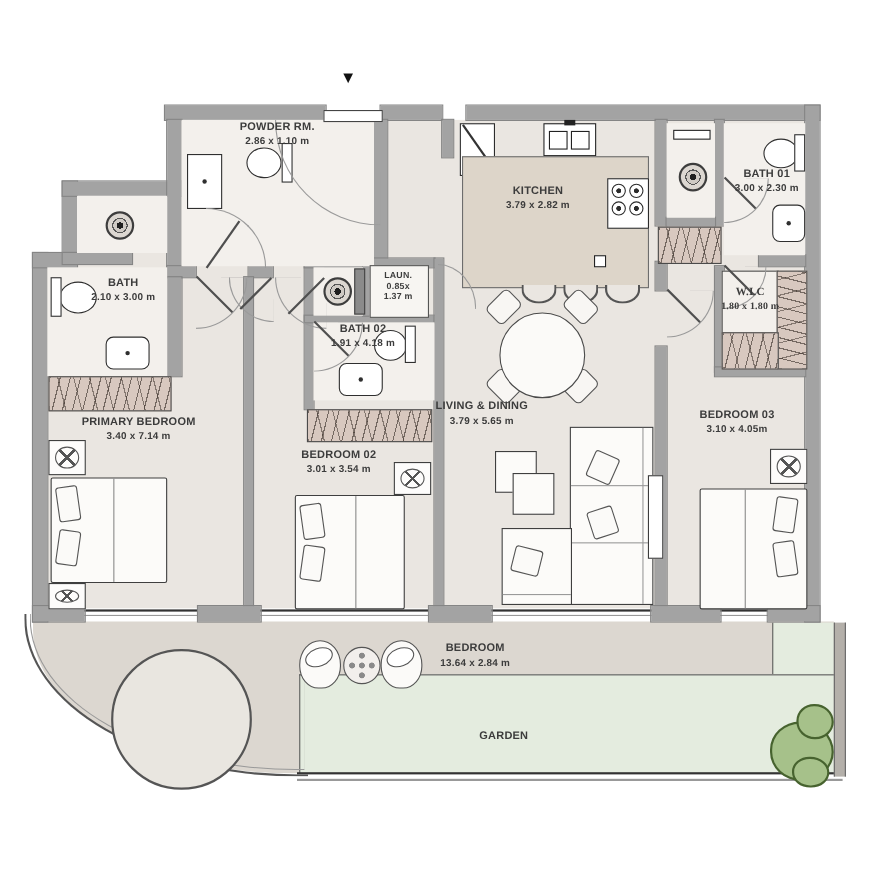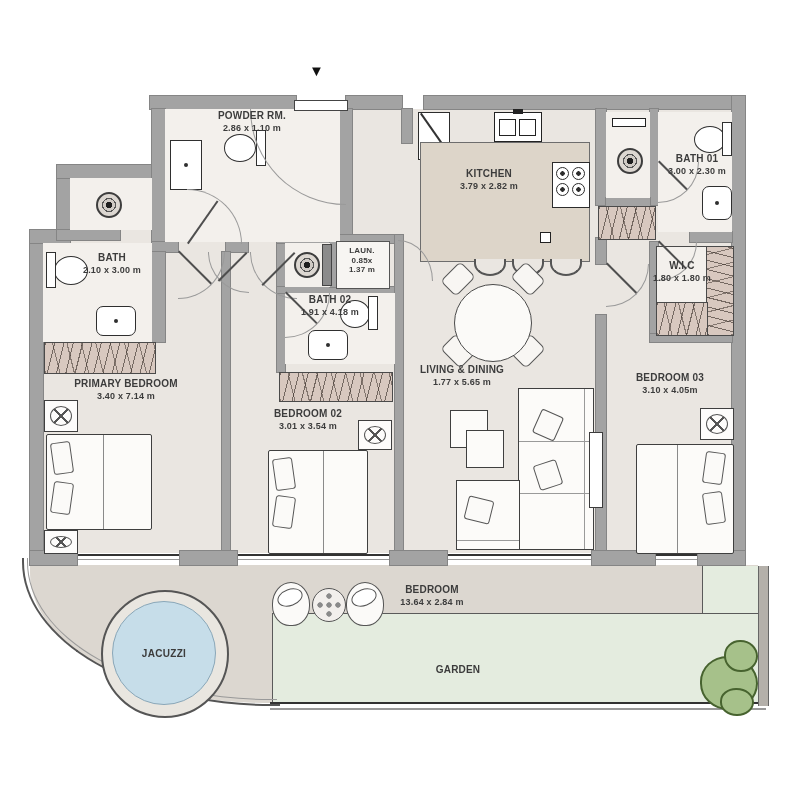--- a/index.html
+++ b/index.html
@@ -262,23 +262,20 @@
   <div class="arc arc-tl" style="left:658px;top:162px;width:40px;height:40px;"></div>
   <div class="leaf" style="left:658px;top:162px;height:40px;transform:rotate(-45deg);transform-origin:top left;"></div>
 
   <div class="arc arc-tl" style="left:658px;top:242px;width:38px;height:38px;"></div>
   <div class="leaf" style="left:658px;top:242px;height:38px;transform:rotate(-45deg);transform-origin:top left;"></div>
 
   <div class="arc arc-tl" style="left:606px;top:264px;width:42px;height:42px;"></div>
   <div class="leaf" style="left:606px;top:264px;height:42px;transform:rotate(-45deg);transform-origin:top left;"></div>
 
   <div class="abs" style="left:101px;top:590px;width:124px;height:124px;border-radius:50%;background:#e9e6e0;border:2px solid #555;"></div>
-  <div class="abs" style="left:112px;top:601px;width:102px;height:102px;border-radius:50%;background:#c6dde9;border:1.5px solid #8aa7b8;display:flex;align-items:center;justify-content:center;">
-    <span class="abs" style="position:static;font-weight:bold;font-size:10px;color:#3c3c3c;letter-spacing:.3px;">JACUZZI</span>
-  </div>
   <div class="bchair" style="left:272px;top:582px;">
       <div class="bcush"></div>
     </div>
   <div class="btable" style="left:312px;top:588px;"></div>
   <div class="bchair" style="left:346px;top:582px;">
       <div class="bcush"></div>
     </div>
   <div class="bush" style="left:700px;top:656px;width:54px;height:50px;"></div>
   <div class="bush" style="left:724px;top:640px;width:30px;height:28px;"></div>
   <div class="bush" style="left:720px;top:688px;width:30px;height:24px;"></div>
@@ -303,27 +300,27 @@
   </div>
   <div class="rlabel rlabel-sm" style="left:362px;top:246px;">
     <div>LAUN.</div>
     <div class="dims">0.85x</div>
     <div class="dims">1.37 m</div>
   </div>
   <div class="rlabel" style="left:330px;top:294px;">
     <div>BATH 02</div>
     <div class="dims">1.91 x 4.18 m</div>
   </div>
-  <div class="rlabel" style="left:682px;top:260px;">
+  <div class="rlabel" style="left:682px;top:260px;font-family:Liberation Serif, serif;">
     <div>W.I.C</div>
     <div class="dims">1.80 x 1.80 m</div>
   </div>
-  <div class="rlabel" style="left:462px;top:364px;">
+  <div class="rlabel" style="left:438px;top:364px;">
     <div>LIVING &amp; DINING</div>
-    <div class="dims">1.77 x 5.65 m</div>
+    <div class="dims">3.79 x 5.65 m</div>
   </div>
   <div class="rlabel" style="left:126px;top:378px;">
     <div>PRIMARY BEDROOM</div>
     <div class="dims">3.40 x 7.14 m</div>
   </div>
   <div class="rlabel" style="left:308px;top:408px;">
     <div>BEDROOM 02</div>
     <div class="dims">3.01 x 3.54 m</div>
   </div>
   <div class="rlabel" style="left:670px;top:372px;">

